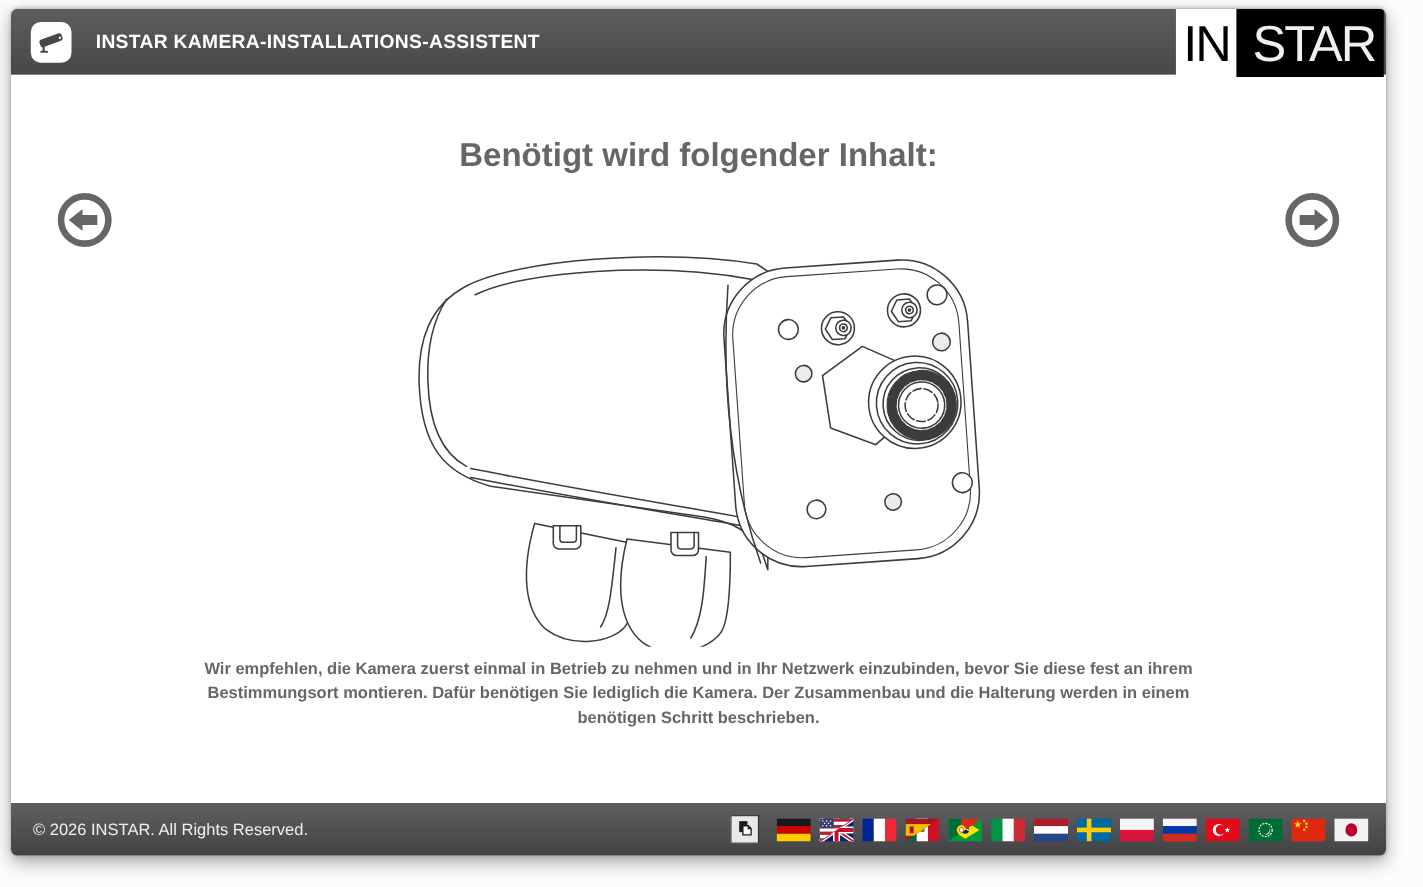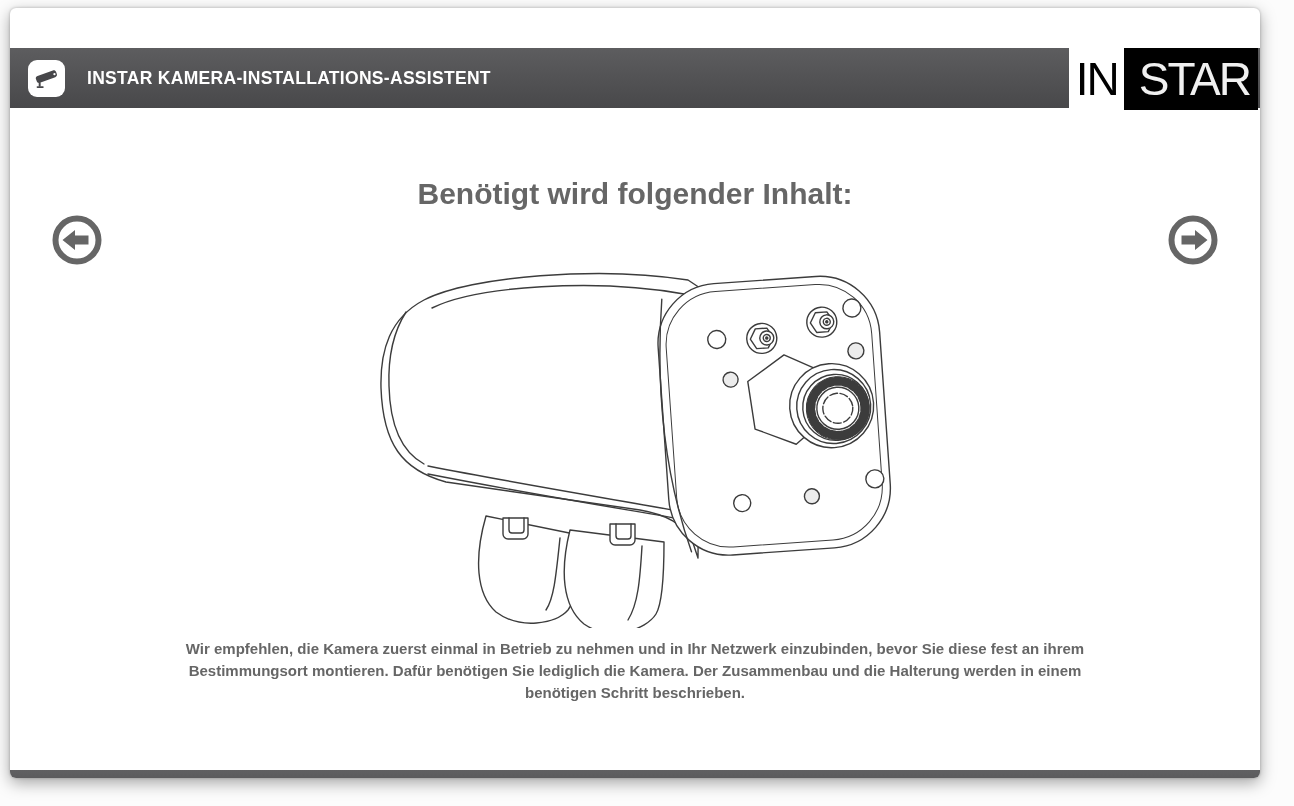--- a/index.html
+++ b/index.html
@@ -4,39 +4,39 @@
 <style>
   * { margin:0; padding:0; box-sizing:border-box; }
   html,body { width:1294px; height:806px; overflow:hidden; background:#fcfcfc;
               font-family:"Liberation Sans", sans-serif; }
   .card { position:absolute; left:10px; top:8px; width:1250px; height:770px;
           background:#fff; border-radius:6px; overflow:hidden;
           box-shadow:0 5px 16px rgba(0,0,0,.35), 0 0 3px rgba(0,0,0,.25); }
 
   
   .header { position:relative; height:60px; background:linear-gradient(#5d5d5f,#48484a);
-            display:flex; align-items:center; padding-left:18px;margin-top:40px; }
+            display:flex; align-items:center; padding-left:18px; }
   .app-icon { width:37px; height:37px; background:#fff; border-radius:9px;
               display:flex; align-items:center; justify-content:center; flex:0 0 auto; }
   .header-title { color:#fff; font-size:17.5px; font-weight:bold; margin-left:22px;
                   letter-spacing:.3px; white-space:nowrap; }
   .logo { position:absolute; right:2px; top:0; height:62px; background:#000;
           display:flex; align-items:stretch; font-size:46px; line-height:62px;
           padding-right:8px; z-index:3; }
   .logo-in { background:#fff; color:#000000; padding:0 6px 0 7px; letter-spacing:-2px; }
   .logo-star { color:#f0f0f0; padding-left:15px; letter-spacing:-2px; }
 
   
   .content { position:relative; height:662px; background:#fff; }
   .nav-arrow { position:absolute; top:105px; width:54px; height:54px; border:none;
                background:transparent; padding:0; cursor:pointer; }
   .nav-arrow.back { left:40px; }
   .nav-arrow.forward { right:40px; }
   .heading { position:absolute; top:57px; left:0; width:100%; text-align:center;
-             font-size:30px; font-weight:bold; color:#666;margin-top:12px; }
+             font-size:30px; font-weight:bold; color:#666; }
   .illustration { position:absolute; top:150px; left:50%; transform:translateX(-50%); }
   .description { position:absolute; top:530px; left:50%; transform:translateX(-50%);
                  width:950px; text-align:center; font-size:15px; font-weight:bold;
                  color:#666; line-height:22px; }
 
   
   .footer { height:48px; background:linear-gradient(#606062,#424244);
             display:flex; align-items:center; padding:0 16px 0 20px; }
   .copyright { color:#efefef; font-size:15px; flex:1 1 auto; white-space:nowrap; }
   .lang-bar { display:flex; align-items:center; gap:8px; }
@@ -144,20 +144,21 @@
           <circle cx="468" cy="155" r="21" fill="#fff"></circle>
           <circle cx="468" cy="155" r="15" stroke-dasharray="8 2.5"></circle>
         </g>
       </svg>
     </div>
 
     <div class="description">Wir empfehlen, die Kamera zuerst einmal in Betrieb zu nehmen und in Ihr Netzwerk einzubinden, bevor Sie diese fest an ihrem Bestimmungsort montieren. Dafür benötigen Sie lediglich die Kamera. Der Zusammenbau und die Halterung werden in einem benötigen Schritt beschrieben.</div>
   </div>
 
   <div class="footer">
+    <span class="copyright">© 2026 INSTAR. All Rights Reserved.</span>
     <div class="lang-bar">
       <button class="copy-btn">
         <svg viewBox="0 0 24 24" width="20" height="20">
           <rect x="6" y="3" width="9" height="12" fill="#1c1c1c"></rect>
           <path d="M10 8 h6 l3 3 v7 h-9 z" fill="#fff" stroke="#1c1c1c" stroke-width="1.2"></path>
           <path d="M16 8 v3 h3" fill="none" stroke="#1c1c1c" stroke-width="1.2"></path>
         </svg>
       </button>
       <span style="display:flex;gap:8px;">
           <button class="flag-btn" title="Deutsch">

